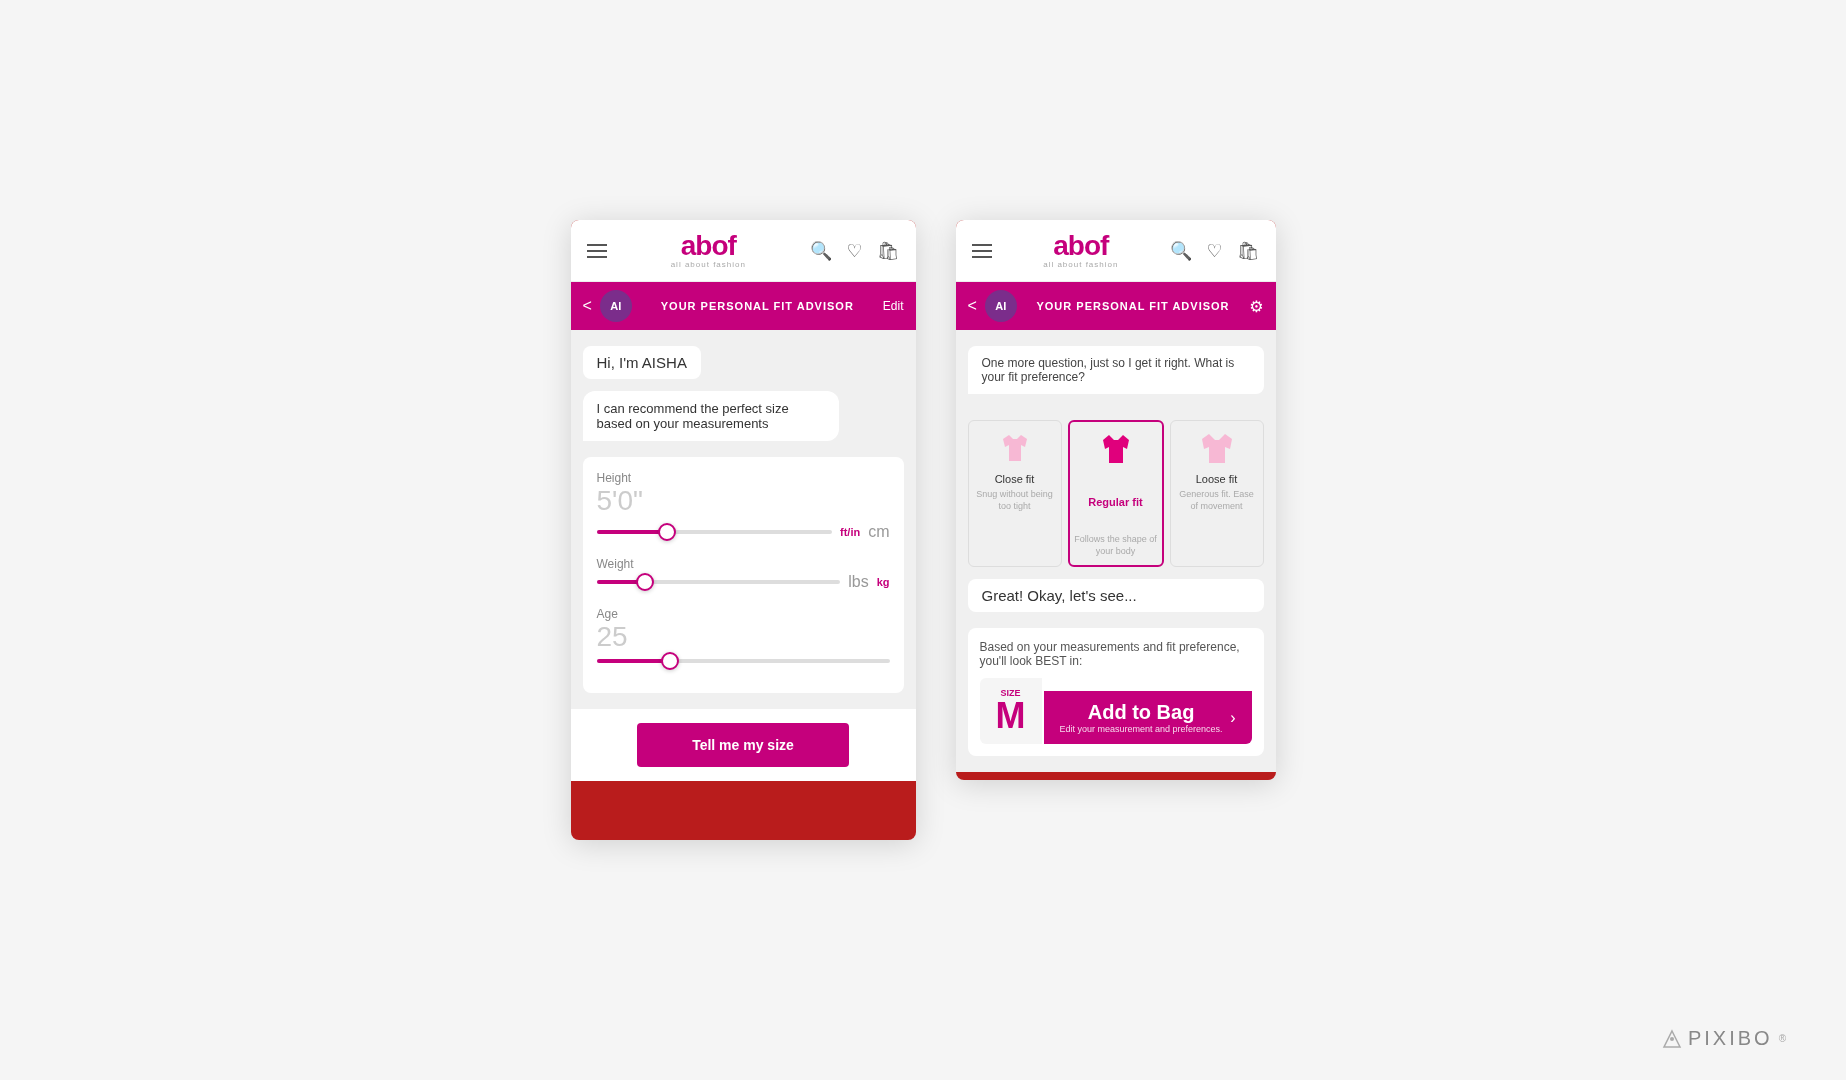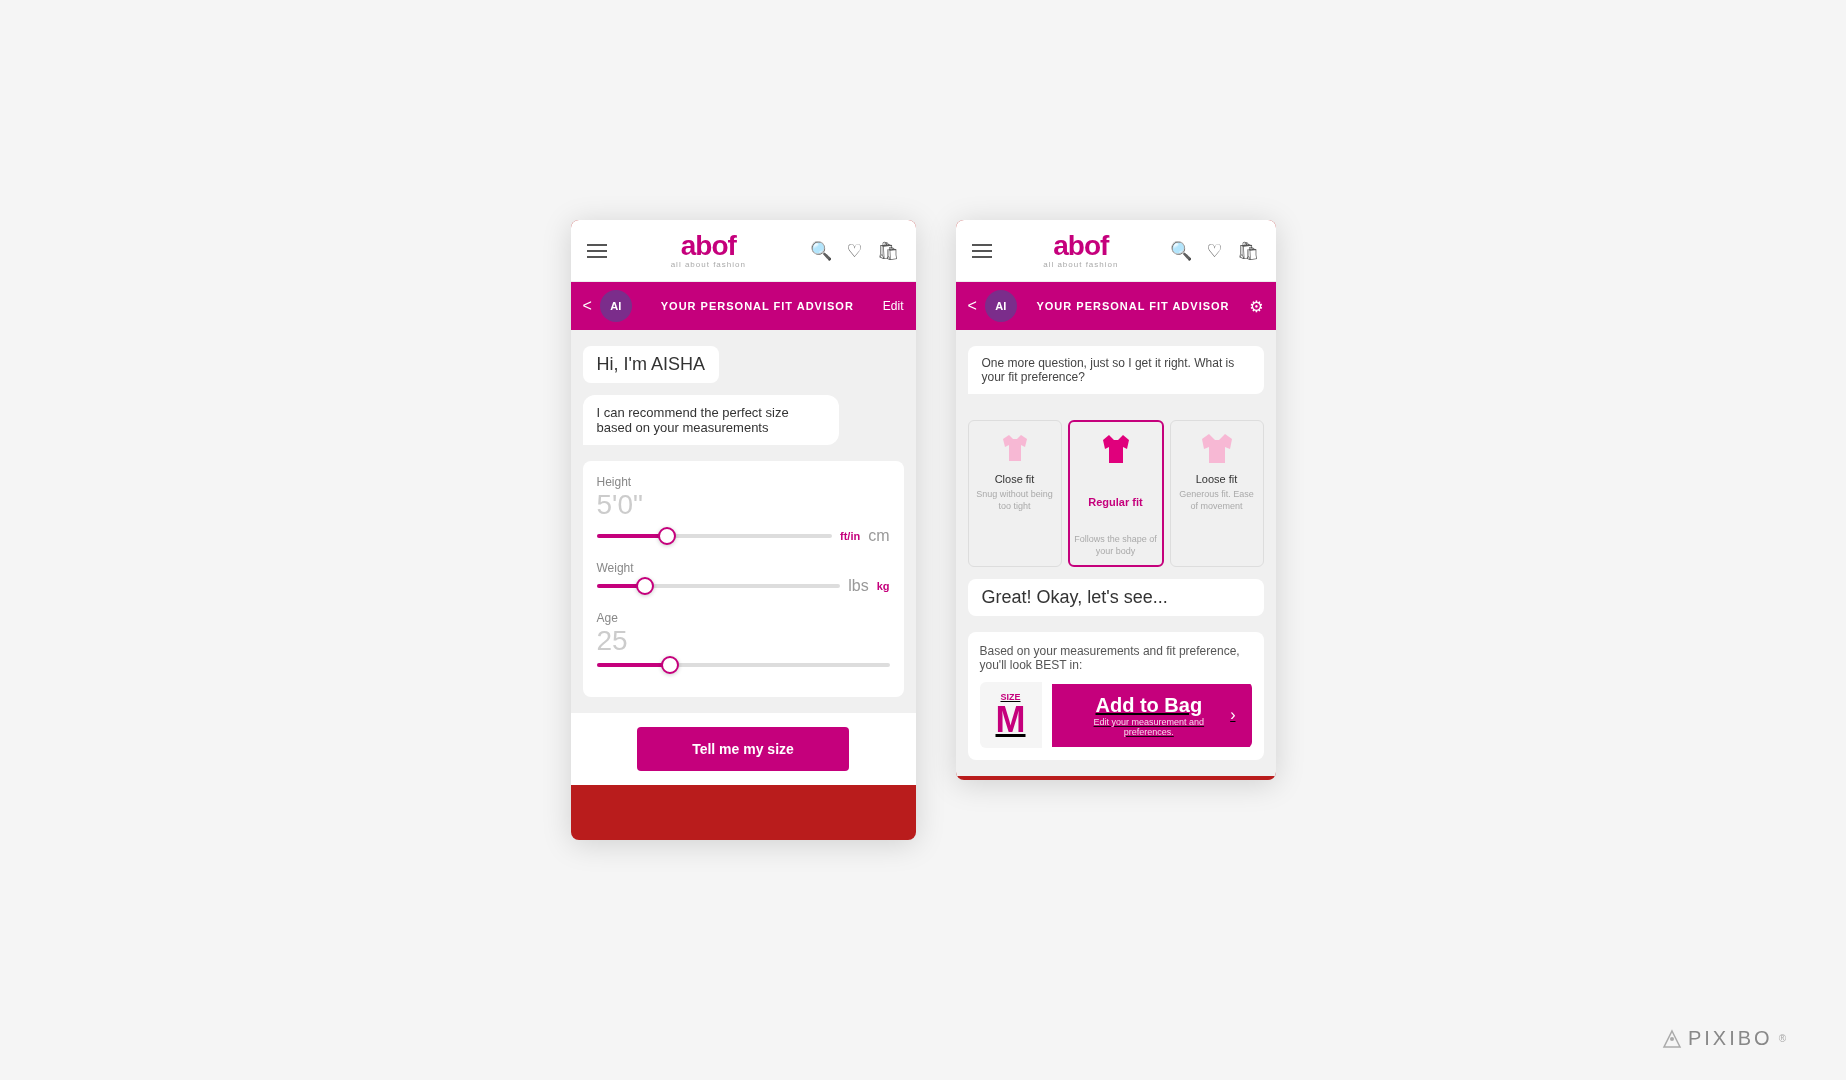--- a/index.html
+++ b/index.html
@@ -162,21 +162,21 @@
       font-size: 13px;
       color: #333;
       max-width: 80%;
       align-self: flex-start;
     }
 
     .chat-bubble-hi {
       background: white;
       border-radius: 8px;
       padding: 8px 14px;
-      font-size: 18px;
+      font-size: 15px;
       color: #333;
       display: inline-block;
     }
 
     
     .measure-form {
       background: white;
       border-radius: 8px;
       padding: 14px;
       margin-top: 4px;
@@ -324,25 +324,24 @@
     }
 
     .rec-box-title {
       font-size: 12px;
       color: #555;
       margin-bottom: 10px;
     }
 
     .size-add-row {
       display: flex;
-      align-items: center;
-      gap: 10px;
+      align-items: flex-end;
+      gap: 2px;
       border-radius: 6px;
       overflow: hidden;
-      text-decoration: underline;
     }
 
     .size-block {
       background: #f5f5f5;
       padding: 10px 16px;
       display: flex;
       flex-direction: column;
       align-items: center;
       justify-content: center;
     }

